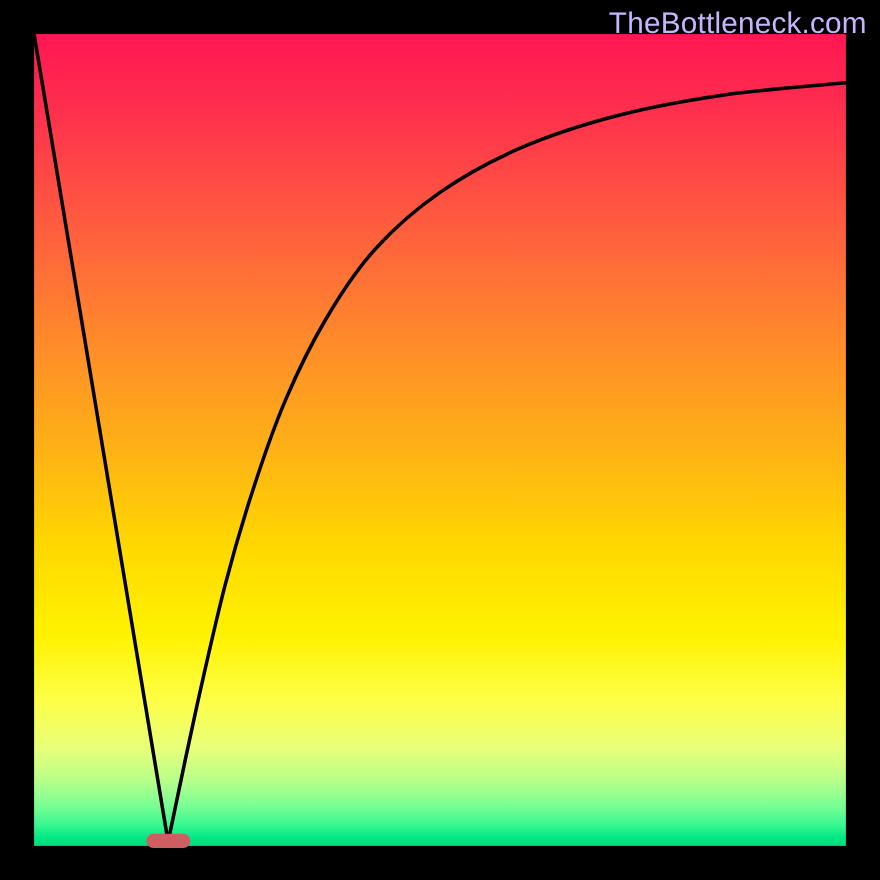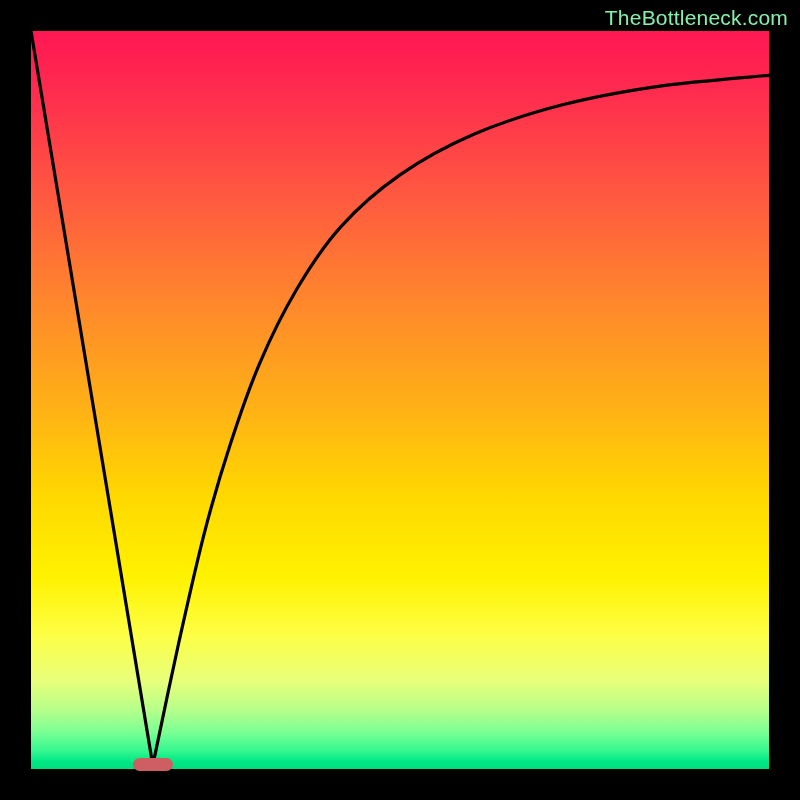--- a/index.html
+++ b/index.html
@@ -48,22 +48,22 @@
     left: 31px;
     top: 31px;
     width: 738px;
     height: 738px;
     overflow: visible;
   }
   .watermark {
     position: absolute;
     top: 6px;
     right: 12px;
-    color: #86efac;
-    font-size: 21px;
+    color: #c4b5fd;
+    font-size: 27px;
     letter-spacing: 0.2px;
     font-weight: 400;
     user-select: none;
   }
   .marker {
     position: absolute;
     background: #cd5e62;
     border-radius: 10px;
   }
 </style>

